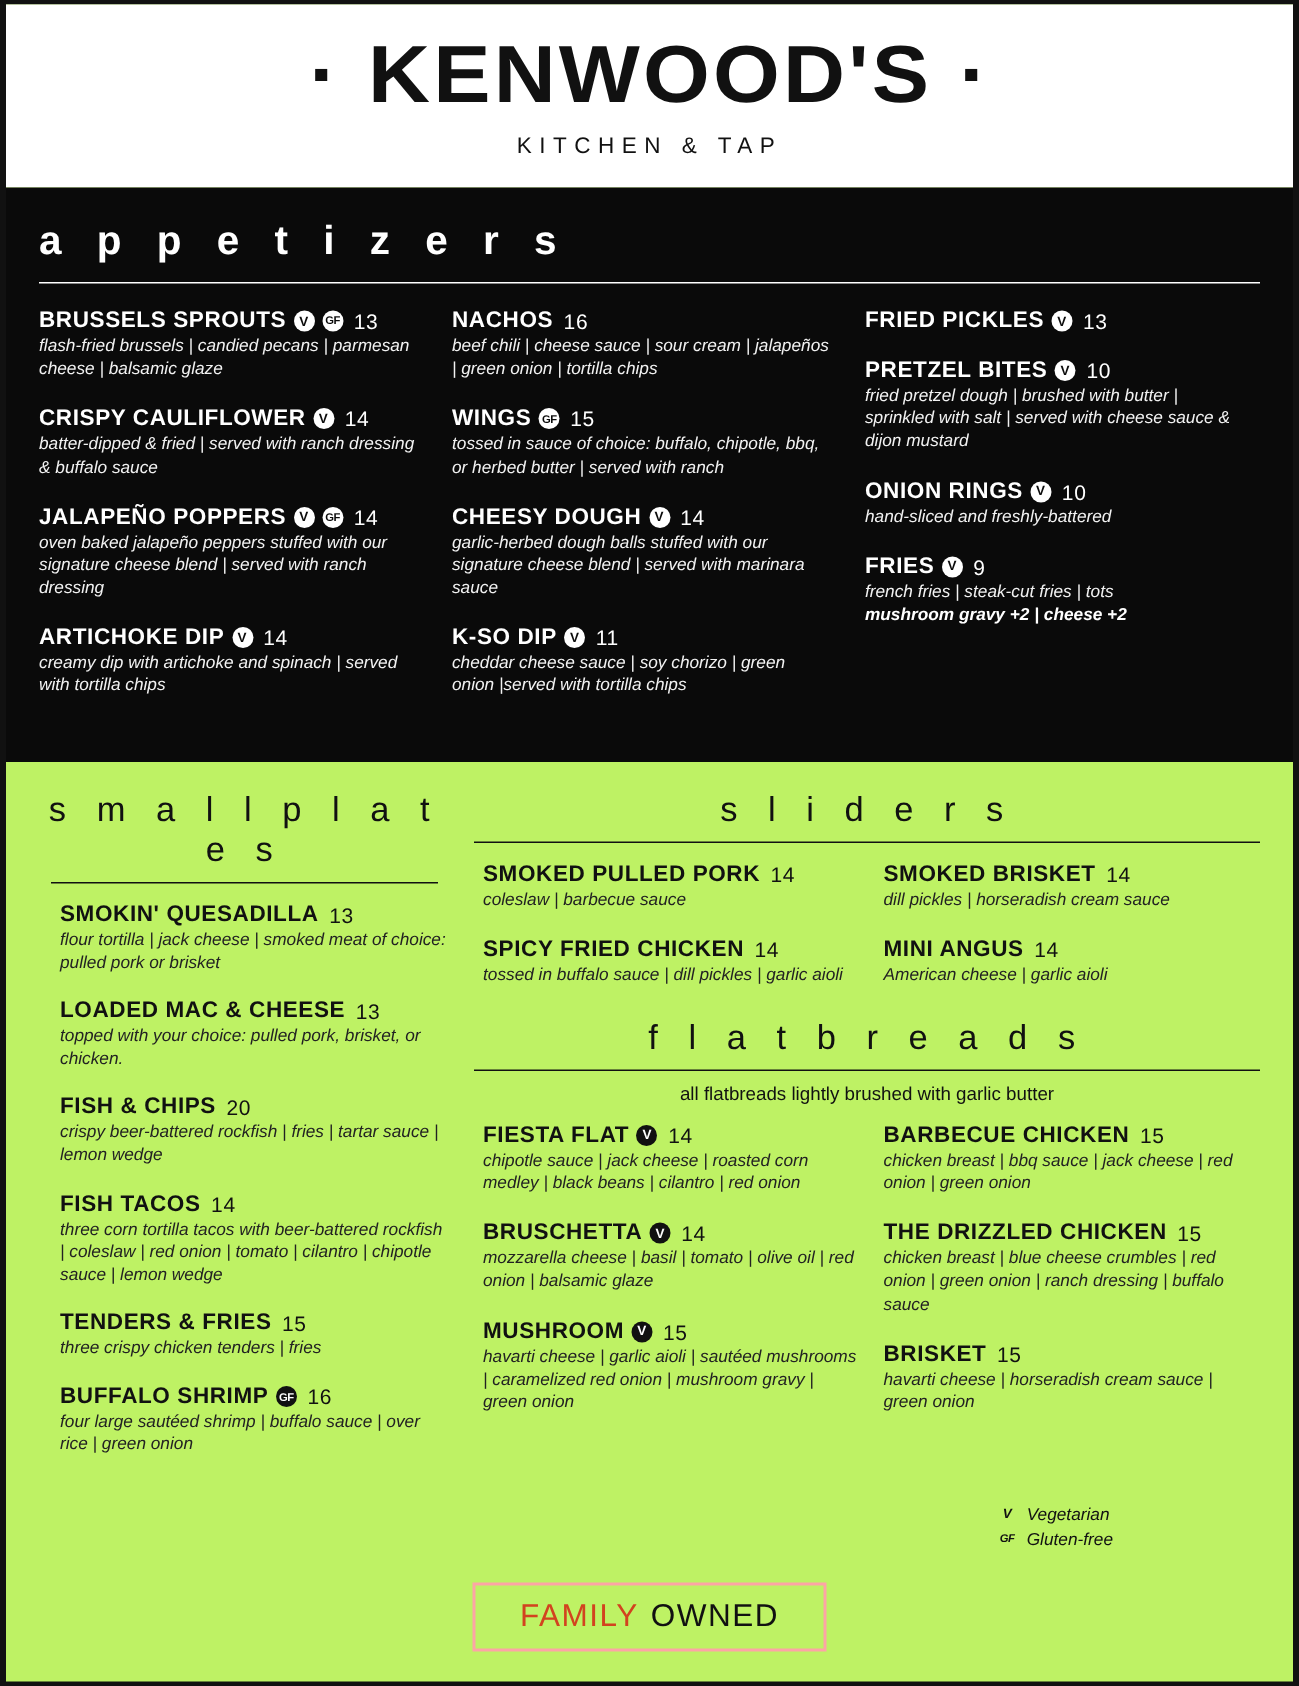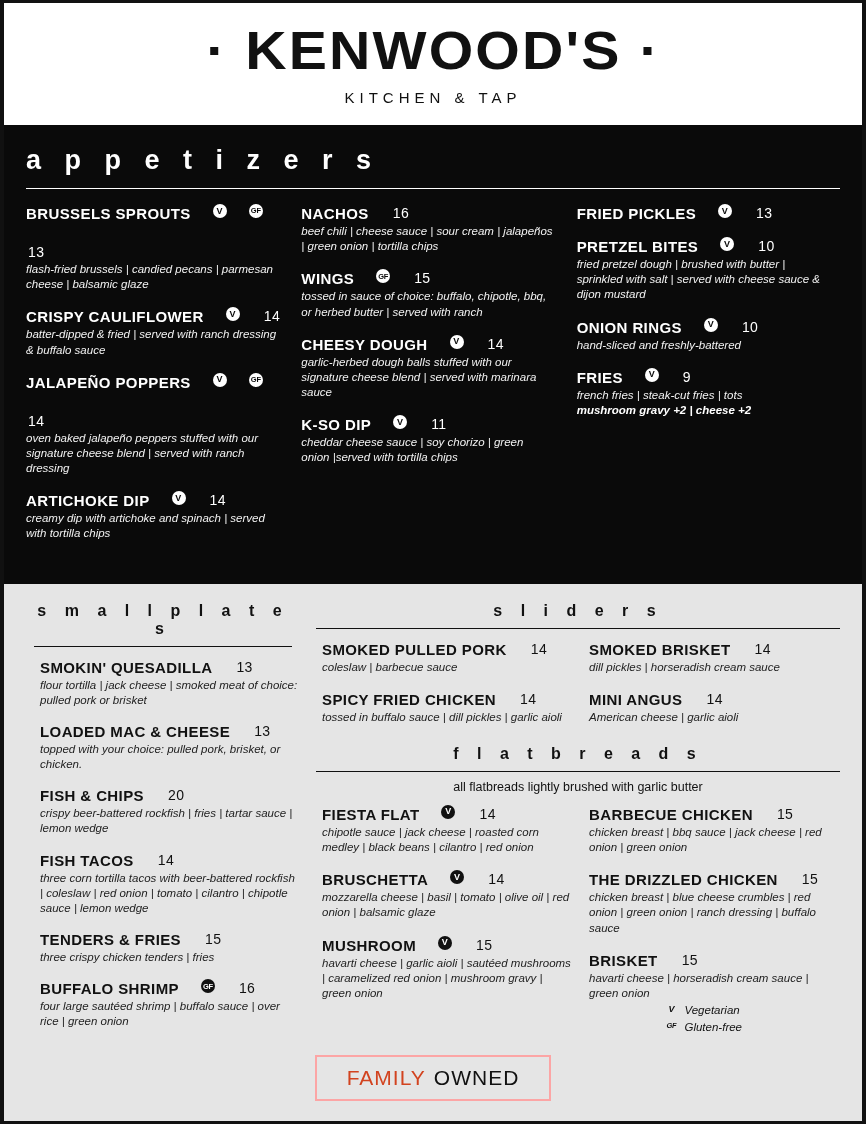--- a/index.html
+++ b/index.html
@@ -7,21 +7,21 @@
   body {
     width: 866px; height: 1124px;
     background: #ffffff;
     font-family: "Liberation Sans", sans-serif;
     color: #111;
     overflow: hidden;
   }
   .page {
     width: 866px; height: 1124px;
     position: relative;
-    background: #e5e5e5;
+    background: #bef264;
     border: 3px solid #111;
     border-left-width: 4px;
     border-right-width: 4px;
   }
 
   
   .header {
     height: 122px;
     display: flex; flex-direction: column;
     align-items: center; justify-content: center;
@@ -64,22 +64,22 @@
   .apps-cols {
     display: flex;
     gap: 0;
   }
   .apps-col { flex: 1 1 33.33%; padding-right: 14px; }
   .apps-col:nth-child(3) { padding-left: 8px; }
   .apps-col:nth-child(2) { padding-left: 4px; }
 
   .item { margin-bottom: 16px; }
   .item-head {
-    display: flex; align-items: flex-start; flex-wrap: wrap;
-    gap: 22px;
+    display: flex; align-items: flex-end; flex-wrap: wrap;
+    gap: 5px;
     font-weight: 700;
     font-size: 15px;
     letter-spacing: 0.4px;
   }
   .apps .item-head { color: #fff; }
   .item-name { font-weight: 700; }
   .item-price { font-weight: 400; font-size: 14px; margin-left: 2px; }
   .apps .item-price { color: #fff; }
   .item-desc {
     font-style: italic;
@@ -110,22 +110,22 @@
   
   .lower {
     display: flex;
     padding: 14px 22px 0 22px;
   }
   .col-left { width: 290px; padding-right: 16px; }
   .col-right { flex: 1; }
 
   .sec-title {
     text-align: center;
-    font-size: 16px;
-    font-weight: 700;
+    font-size: 23px;
+    font-weight: 400;
     letter-spacing: 7px;
     color: #111;
     margin: 4px 0 8px 0;
   }
   .sec-rule { height: 1px; background: #111; margin-bottom: 12px; }
   .sec-rule.narrow { margin: 0 8px 12px 8px; }
 
   .light .item-head { color: #111; }
   .light .item-desc { color: #222; }
 

